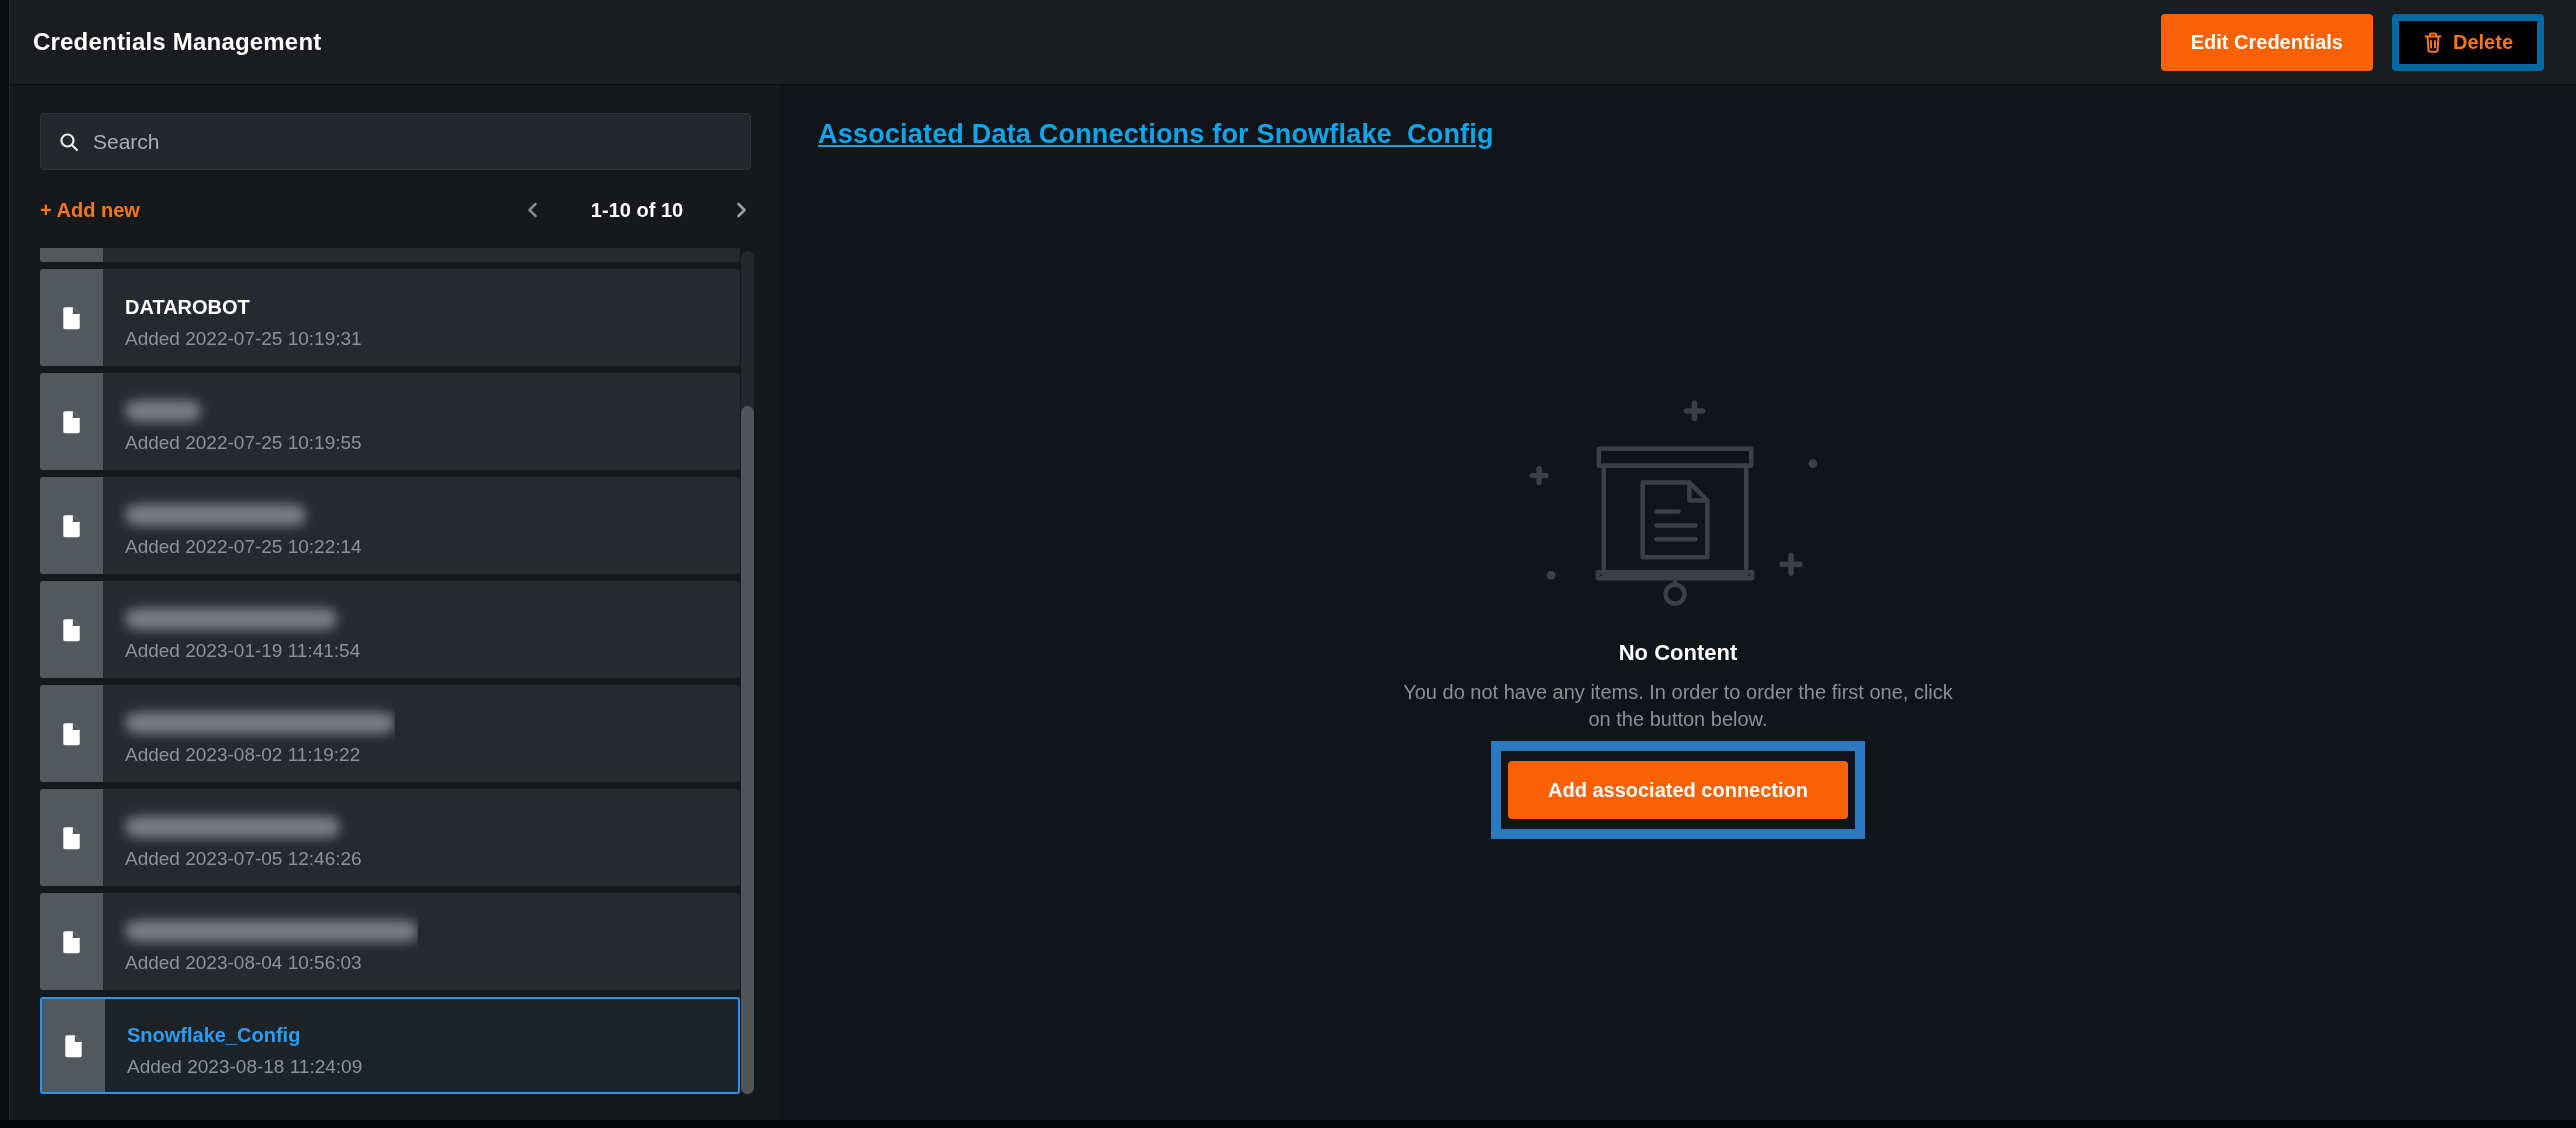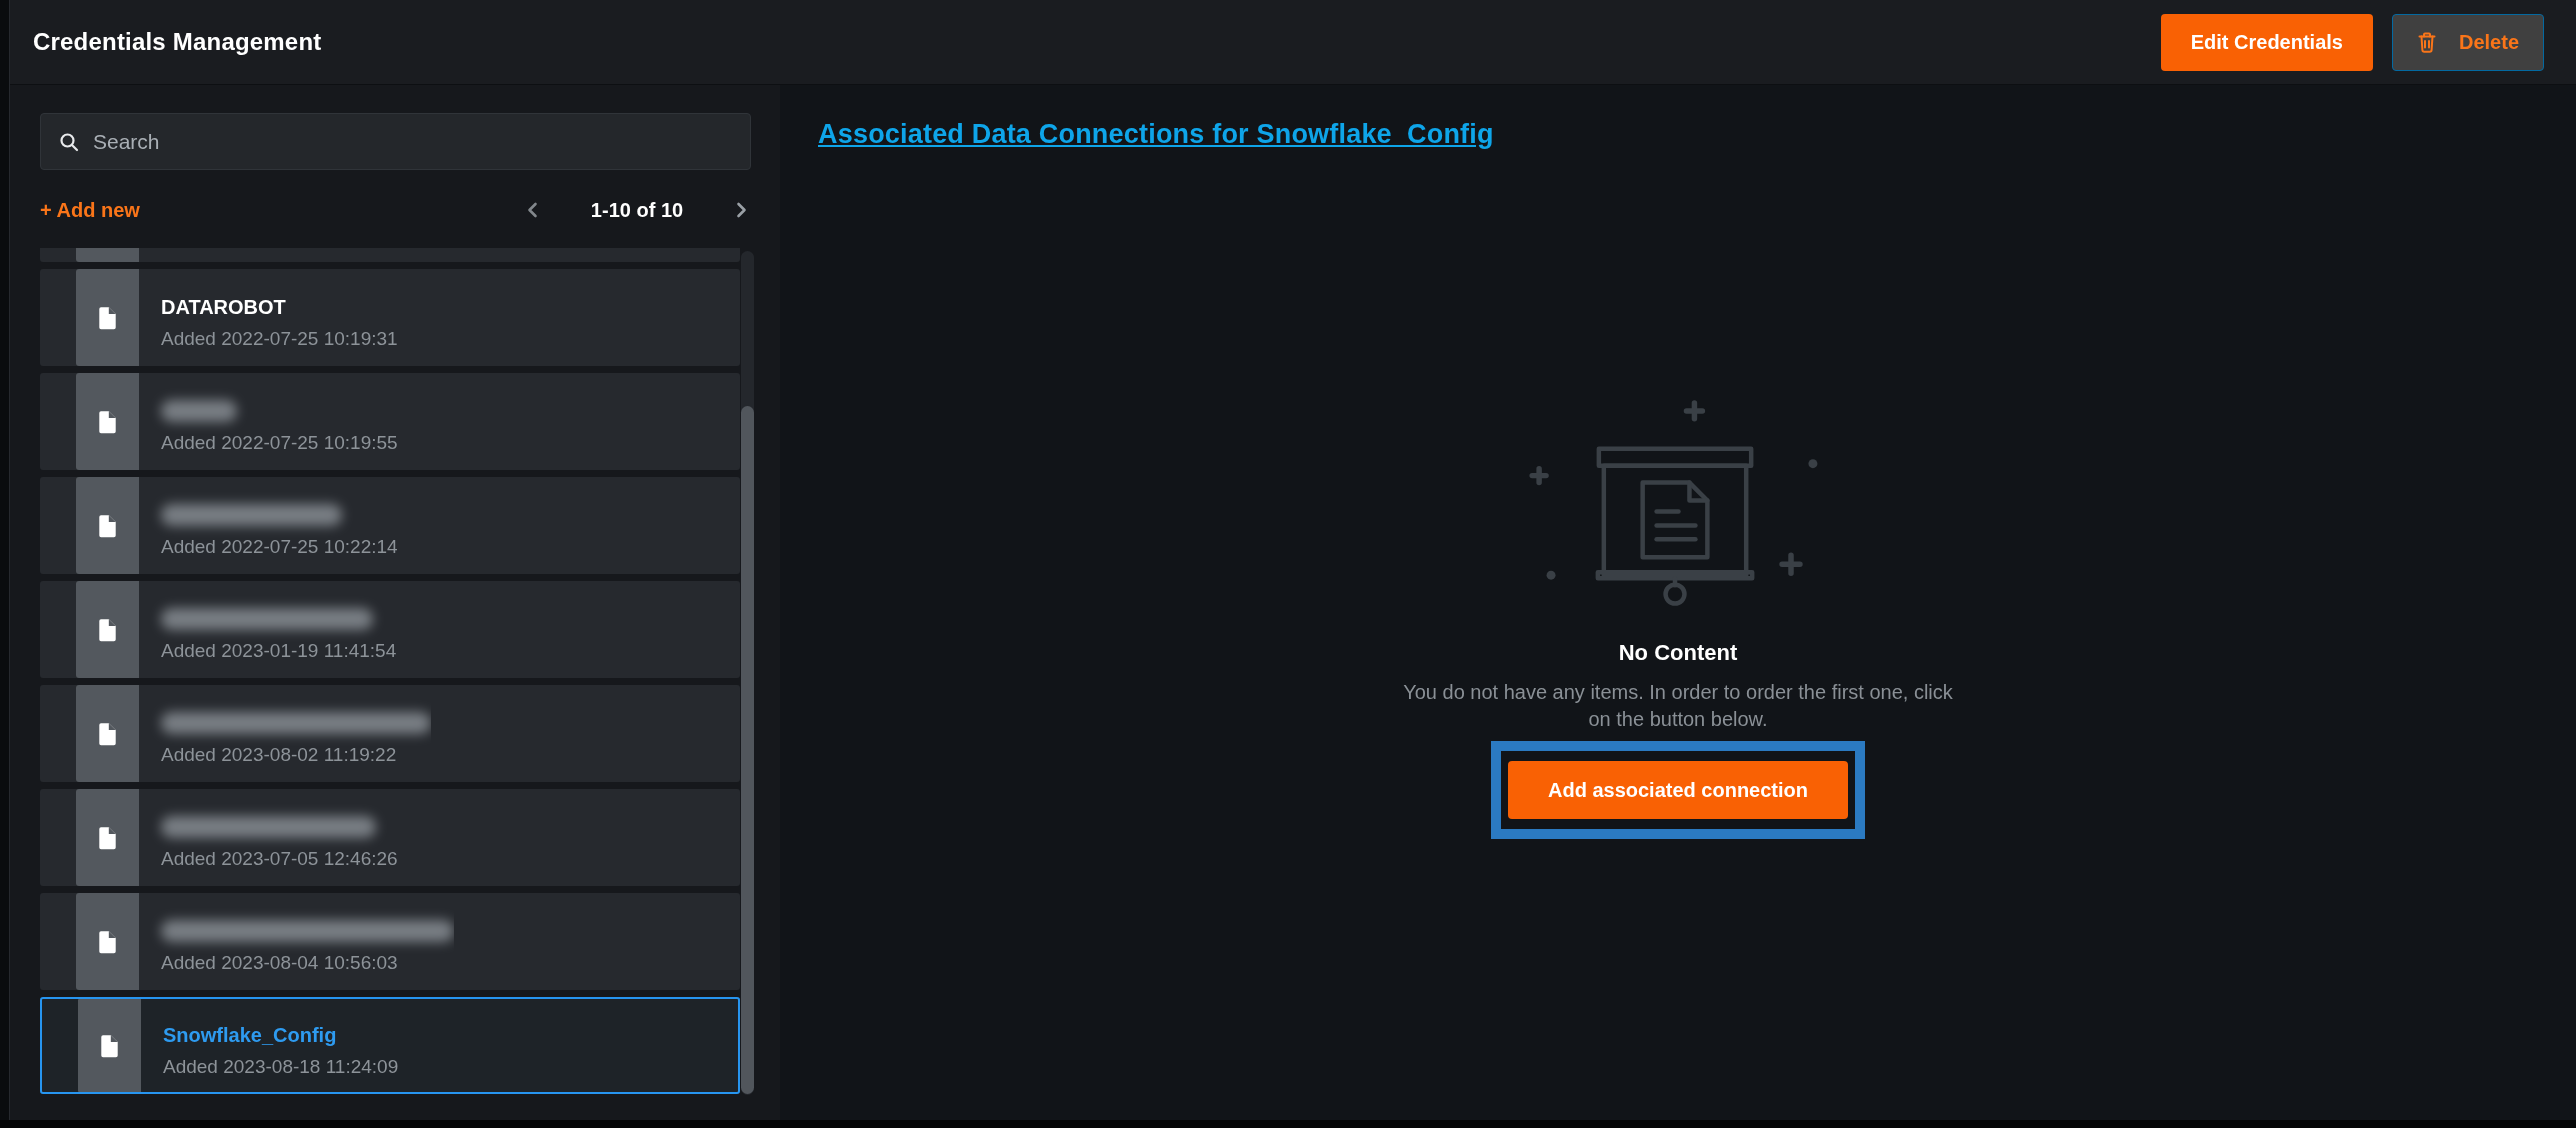--- a/index.html
+++ b/index.html
@@ -16,22 +16,22 @@
 
   
   .topbar { position:absolute; left:0; top:0; width:100%; height:85px;
     background:var(--header-bg,#1a1c20); border-bottom:1px solid #0d0f12;
     display:flex; align-items:center; padding-left:33px; z-index:3; }
   .page-title { font-size:24px; font-weight:bold; color:#ffffff; letter-spacing:0.2px; }
   .topbar-actions { margin-left:auto; margin-right:32px; display:flex; gap:19px; align-items:center; }
   .btn { font-family:inherit; font-size:20px; font-weight:bold; border-radius:4px; cursor:pointer; }
   .btn-primary { height:57px; padding:0 30px; background:var(--accent-orange,#f96104);
     color:#ffffff; border:none; }
-  .btn-ghost { height:57px; padding:0 24px; background:#404040; color:var(--orange-text,#fa7519);
-    border:1px solid #0369a1; display:flex; align-items:center; gap:22px; }
+  .btn-ghost { height:57px; padding:0 24px; background:#000000; color:var(--orange-text,#fa7519);
+    border:7px solid #0369a1; display:flex; align-items:center; gap:10px; }
 
   
   .sidebar { position:absolute; left:10px; top:85px; width:770px; height:1044px;
     background:var(--sidebar-bg,#16181c); padding:0 29px 0 30px; z-index:2; }
   .search-box { margin-top:28px; height:57px; background:#24272b; border:1px solid #303439;
     border-radius:4px; display:flex; align-items:center; padding:0 17px; gap:13px; }
   .search-box svg { flex-shrink:0; }
   .search-box input { flex:1; background:transparent; border:none; outline:none;
     color:#dfe2e5; font-size:21px; font-family:inherit; }
   .search-box input::placeholder { color:#a9afb5; }
@@ -40,21 +40,21 @@
   .add-new { color:var(--orange-text,#fa7519); font-size:20px; font-weight:bold;
     text-decoration:none; cursor:pointer; }
   .pagination { margin-left:auto; display:flex; align-items:center; gap:40px; }
   .page-btn { background:none; border:none; cursor:pointer; display:flex; align-items:center; padding:2px; }
   .page-range { color:#ffffff; font-size:20px; font-weight:bold; min-width:110px; text-align:center; }
 
   
   .list-region { position:relative; margin-top:19px; height:848px; }
   .list-viewport { height:847px; width:700px; overflow:hidden; }
   .item { height:97px; margin-bottom:7px; background:var(--item-bg,#26292e);
-    border-radius:3px; display:flex; cursor:pointer;padding-left:36px; }
+    border-radius:3px; display:flex; cursor:pointer; }
   .item.partial { margin-top:-83px; }
   .item.selected { background:#1e2328; border:2px solid var(--selected-border,#2795f0); }
   .strip { width:63px; flex-shrink:0; background:var(--item-strip,#53585e);
     border-radius:3px 0 0 3px; display:flex; align-items:center; justify-content:center; }
   .item.selected .strip { border-radius:1px 0 0 1px; }
   .item-body { padding:26px 0 0 22px; overflow:hidden; }
   .item.selected .item-body { padding-top:24px; }
   .name { height:24px; font-size:20px; font-weight:bold; color:#ffffff; display:flex; align-items:center; }
   .item.selected .name { color:var(--selected-blue,#2e9bf0); }
   .blob { display:inline-block; height:22px; border-radius:11px;

